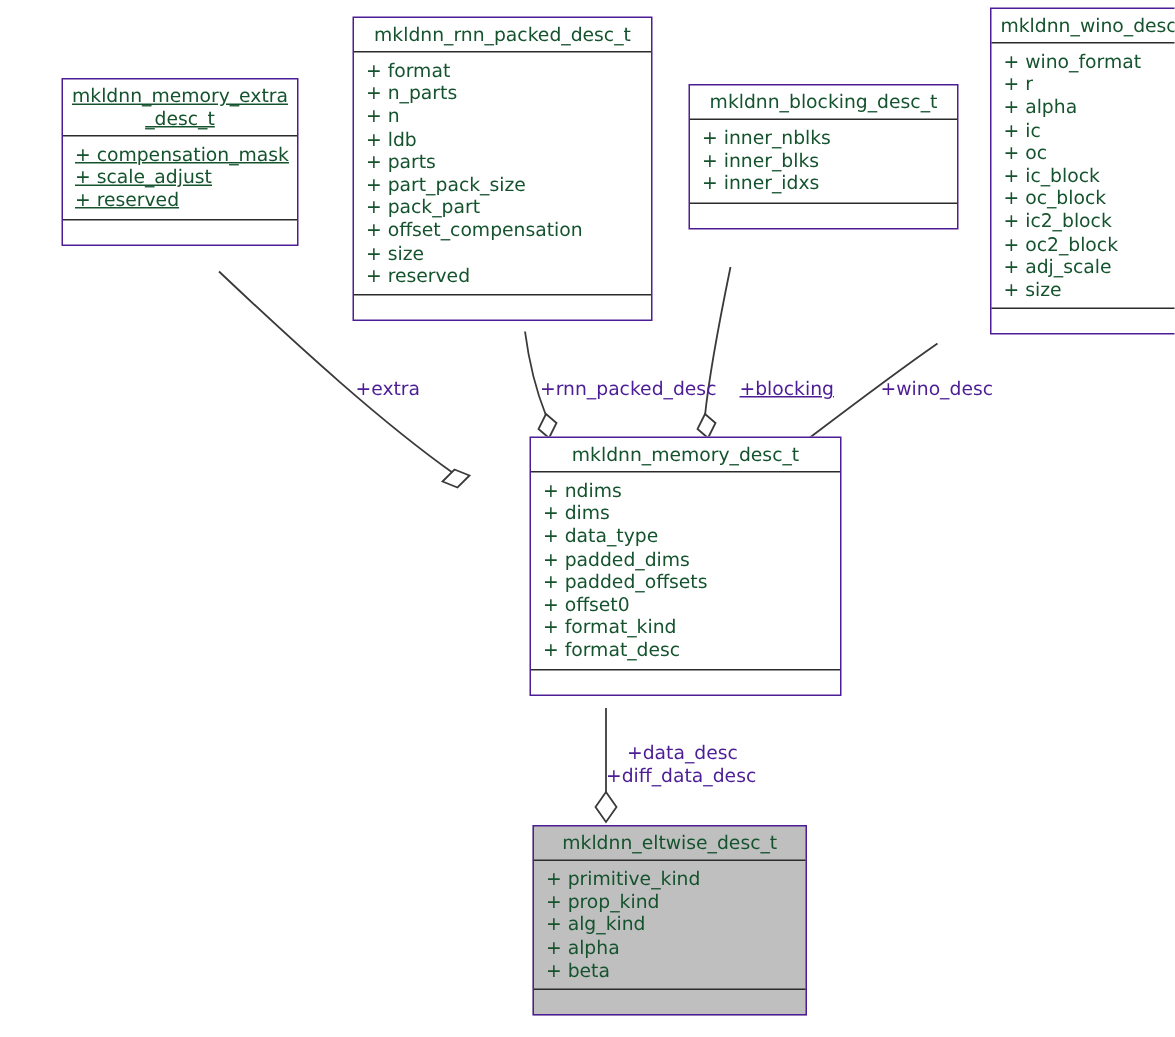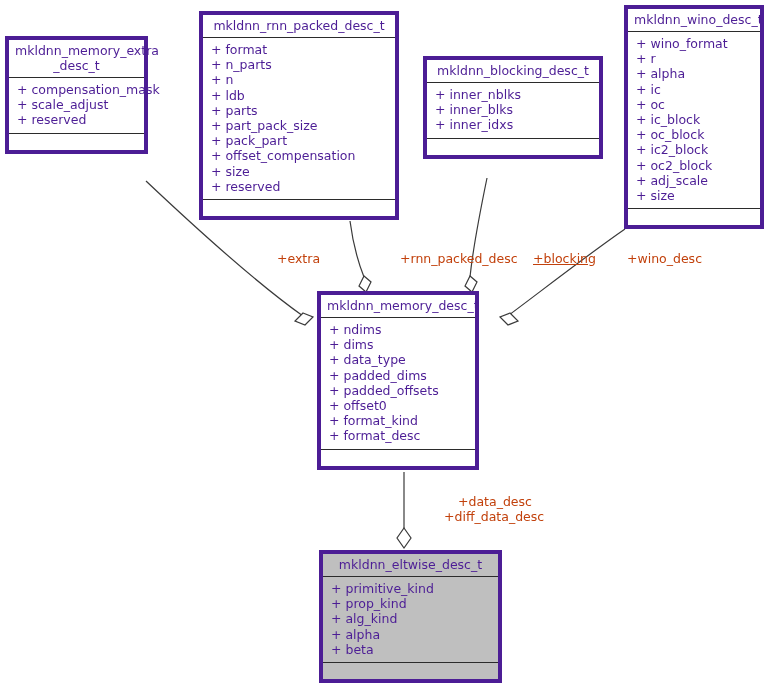--- a/index.html
+++ b/index.html
@@ -23,25 +23,26 @@
   .edge-layer {
     position: absolute;
     left: 0; top: 0;
     width: 783px;
     height: 691px;
     pointer-events: none;
   }
   .uml-class {
     position: absolute;
     box-sizing: border-box;
-    border: 4px solid #4c1d95;
+    border: 1px solid #4c1d95;
     background: #ffffff;
     font-size: 12px;
     line-height: 15px;
-    color: #4c1d95;
+    color: #14532d;
+    margin-left: 36px;
   }
   .uml-class.filled {
     background: #bfbfbf;
   }
   .class-title {
     box-sizing: border-box;
     text-align: center;
     padding: 3px 6px 4px 6px;
     border-bottom: 1px solid #2b2b2b;
     font-size: 12.5px;
@@ -60,24 +61,23 @@
   }
   .class-ops {
     box-sizing: border-box;
     min-height: 16px;
     padding: 4px 6px;
   }
   .edge-label {
     position: absolute;
     font-size: 12.5px;
     line-height: 15px;
-    color: #c2410c;
+    color: #4c1d95;
     white-space: nowrap;
     background: transparent;
-    margin-left: 40px;
   }
 </style>
 </head>
 <body>
 
 <div id="diagram-canvas">
 
   <svg class="edge-layer" viewBox="0 0 783 691" width="783" height="691">
     <g fill="none" stroke="#3a3a3a" stroke-width="1.2">
 
@@ -106,21 +106,21 @@
   <div class="edge-label" style="left:360px; top:251px;">+rnn_packed_desc</div>
 
   <div class="edge-label" style="left:493px; top:251px;text-decoration:underline;">+blocking</div>
 
   <div class="edge-label" style="left:587px; top:251px;">+wino_desc</div>
 
   <div class="edge-label" style="left:418px; top:494px;">+data_desc</div>
 
   <div class="edge-label" style="left:404px; top:509px;">+diff_data_desc</div>
 
-  <div class="uml-class" style="left:5px; top:36px; width:143px;">
+  <div class="uml-class" style="left:5px; top:52px; width:158px;text-decoration:underline;">
     <div class="class-title">mkldnn_memory_extra
 _desc_t</div>
     <div class="class-attrs">
       <div class="attr">+ compensation_mask</div>
       <div class="attr">+ scale_adjust</div>
       <div class="attr">+ reserved</div>
     </div>
     <div class="class-ops"></div>
   </div>
 
@@ -162,21 +162,21 @@
       <div class="attr">+ ic_block</div>
       <div class="attr">+ oc_block</div>
       <div class="attr">+ ic2_block</div>
       <div class="attr">+ oc2_block</div>
       <div class="attr">+ adj_scale</div>
       <div class="attr">+ size</div>
     </div>
     <div class="class-ops"></div>
   </div>
 
-  <div class="uml-class" style="left:317px; top:291px; width:162px;">
+  <div class="uml-class" style="left:317px; top:291px; width:208px;">
     <div class="class-title">mkldnn_memory_desc_t</div>
     <div class="class-attrs">
       <div class="attr">+ ndims</div>
       <div class="attr">+ dims</div>
       <div class="attr">+ data_type</div>
       <div class="attr">+ padded_dims</div>
       <div class="attr">+ padded_offsets</div>
       <div class="attr">+ offset0</div>
       <div class="attr">+ format_kind</div>
       <div class="attr">+ format_desc</div>

